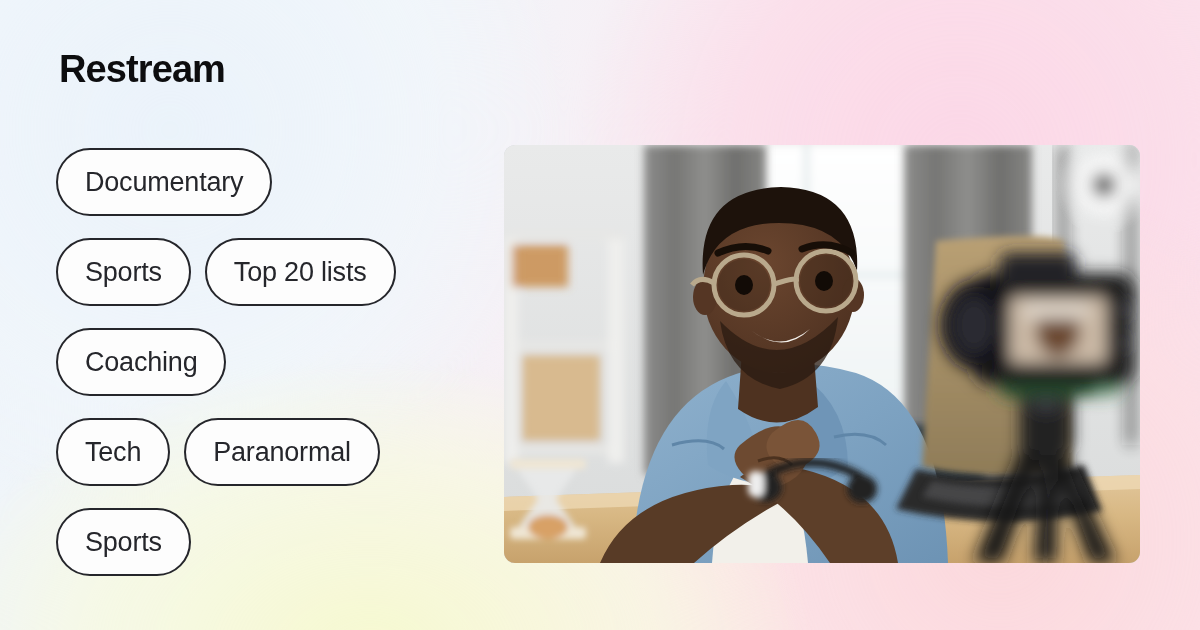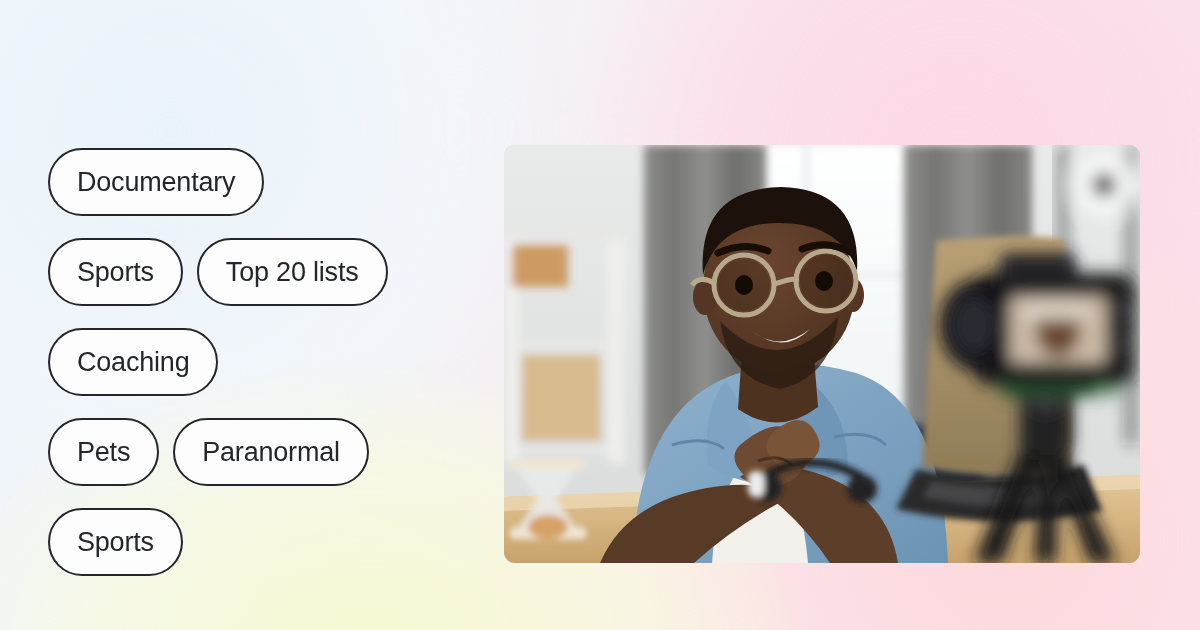--- a/index.html
+++ b/index.html
@@ -93,21 +93,21 @@
     font-size: 38px;
     font-weight: 700;
     letter-spacing: -0.9px;
     color: #0d0d0f;
     line-height: 1;
   }
 
   
   .tags {
     position: absolute;
-    left: 48px;
+    left: 56px;
     top: 148px;
     width: 420px;
     display: flex;
     flex-wrap: wrap;
     gap: 22px 14px;
     align-content: flex-start;
   }
   .tag-row {
     display: flex;
     gap: 14px;
@@ -147,34 +147,35 @@
 <body>
 
 <div class="canvas">
 
   <div class="bg-base"></div>
   <div class="bg-blue-tl"></div>
   <div class="bg-pink-tr"></div>
   <div class="bg-pink-br"></div>
   <div class="bg-yellow-bottom"></div>
 
+  <div class="logo">Restream</div>
 
   <div class="tags">
     <div class="tag-row">
       <div class="tag">Documentary</div>
     </div>
     <div class="tag-row">
       <div class="tag">Sports</div>
       <div class="tag">Top 20 lists</div>
     </div>
     <div class="tag-row">
       <div class="tag">Coaching</div>
     </div>
     <div class="tag-row">
-      <div class="tag">Pets</div>
+      <div class="tag">Tech</div>
       <div class="tag">Paranormal</div>
     </div>
     <div class="tag-row">
       <div class="tag">Sports</div>
     </div>
   </div>
 
   <div class="photo">
     <svg viewBox="0 0 636 418" preserveAspectRatio="xMidYMid slice">
       <defs>

